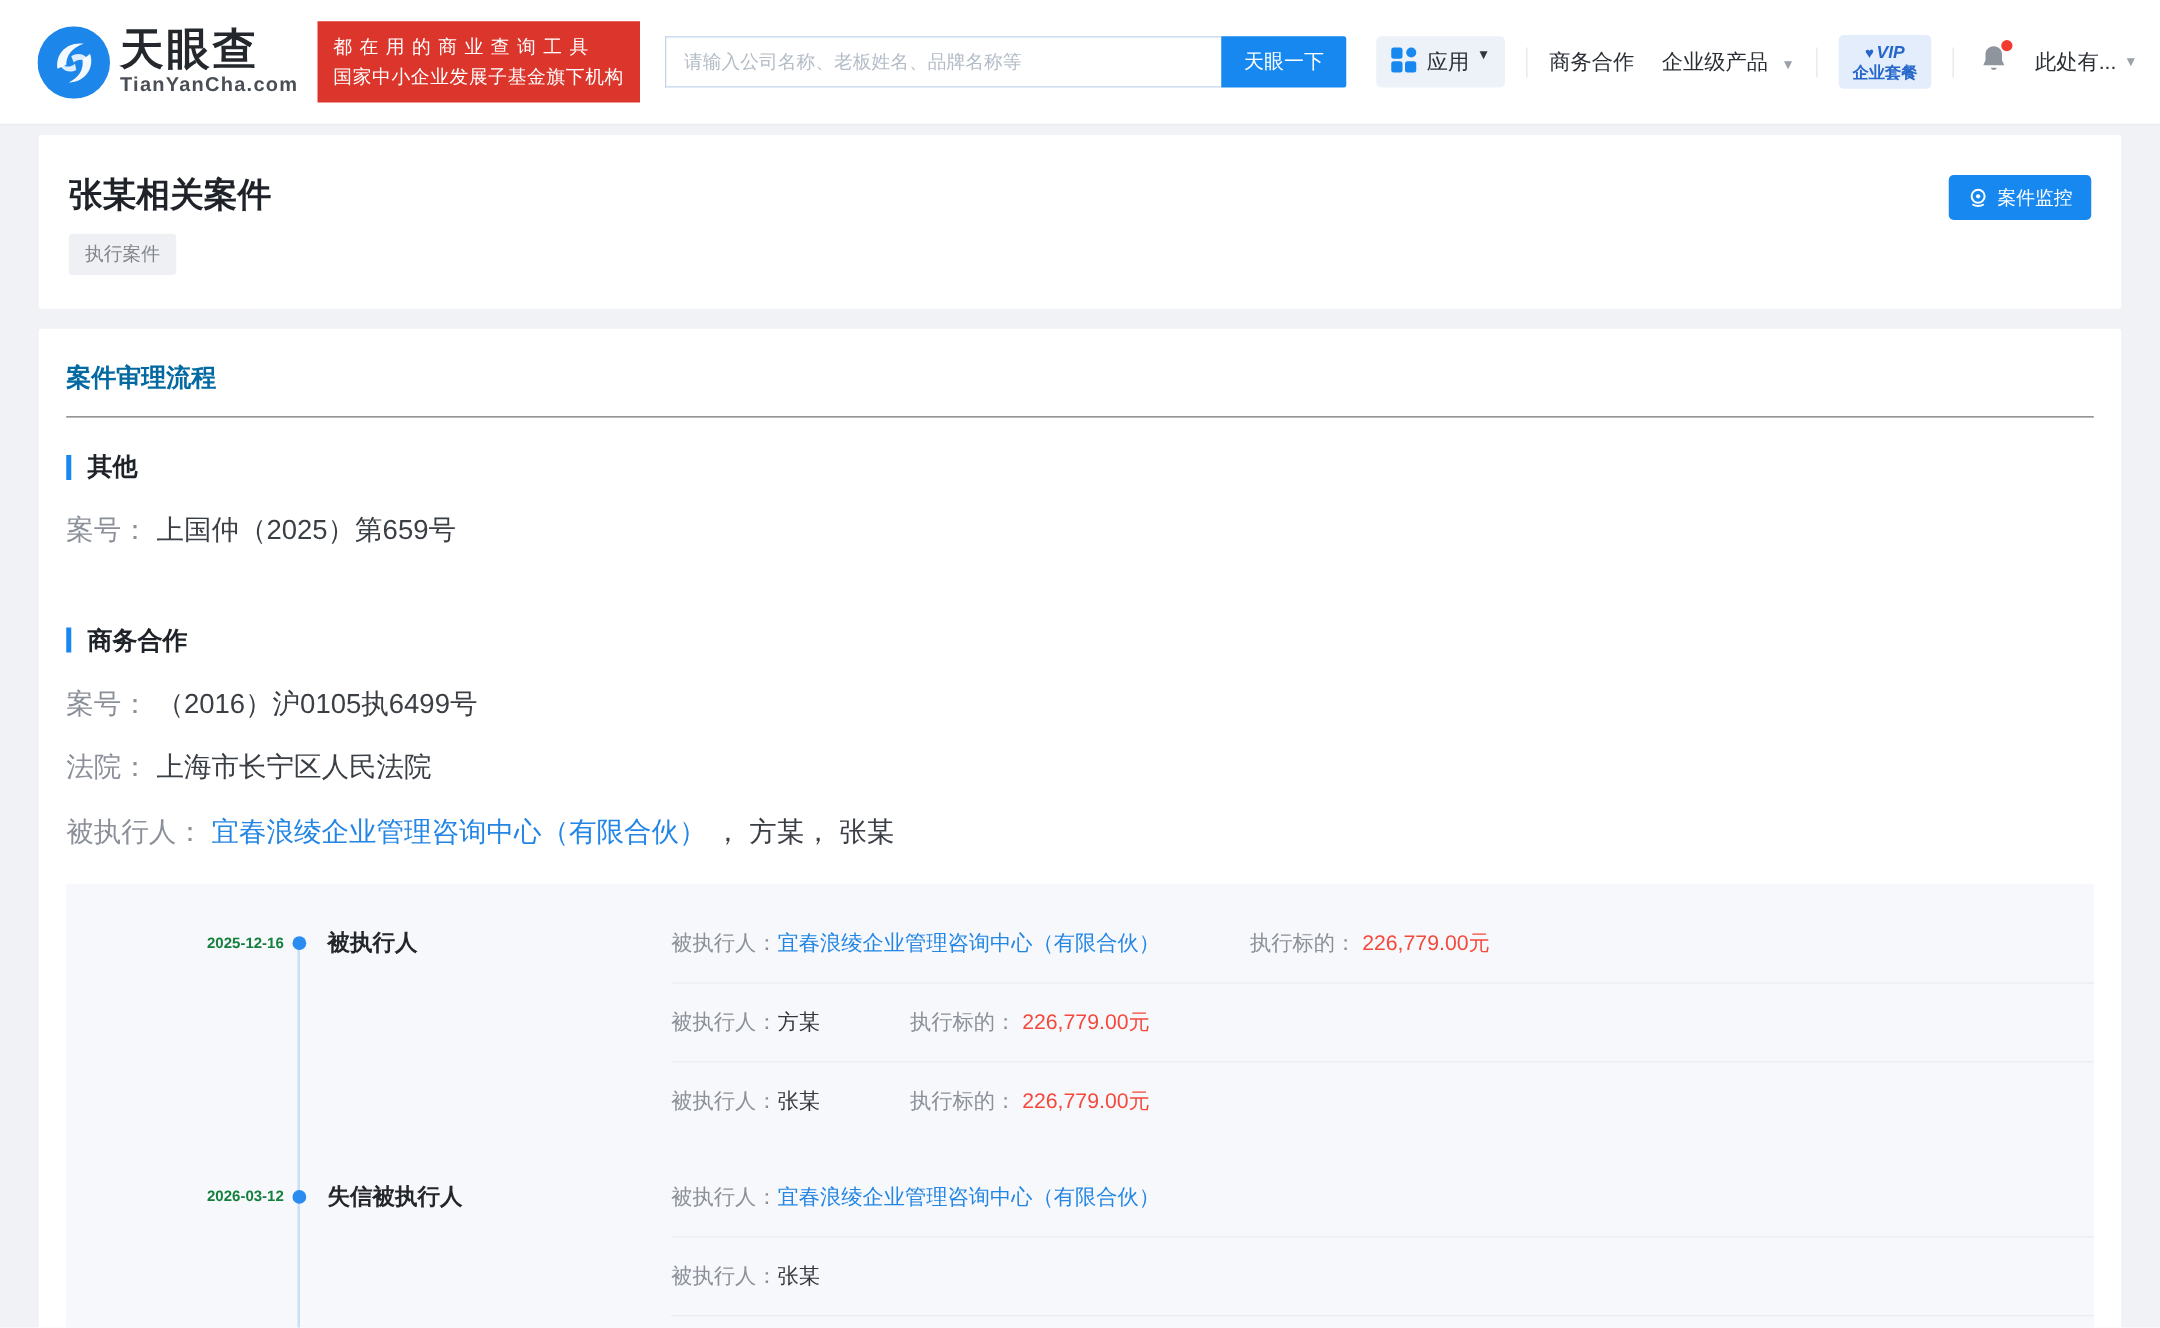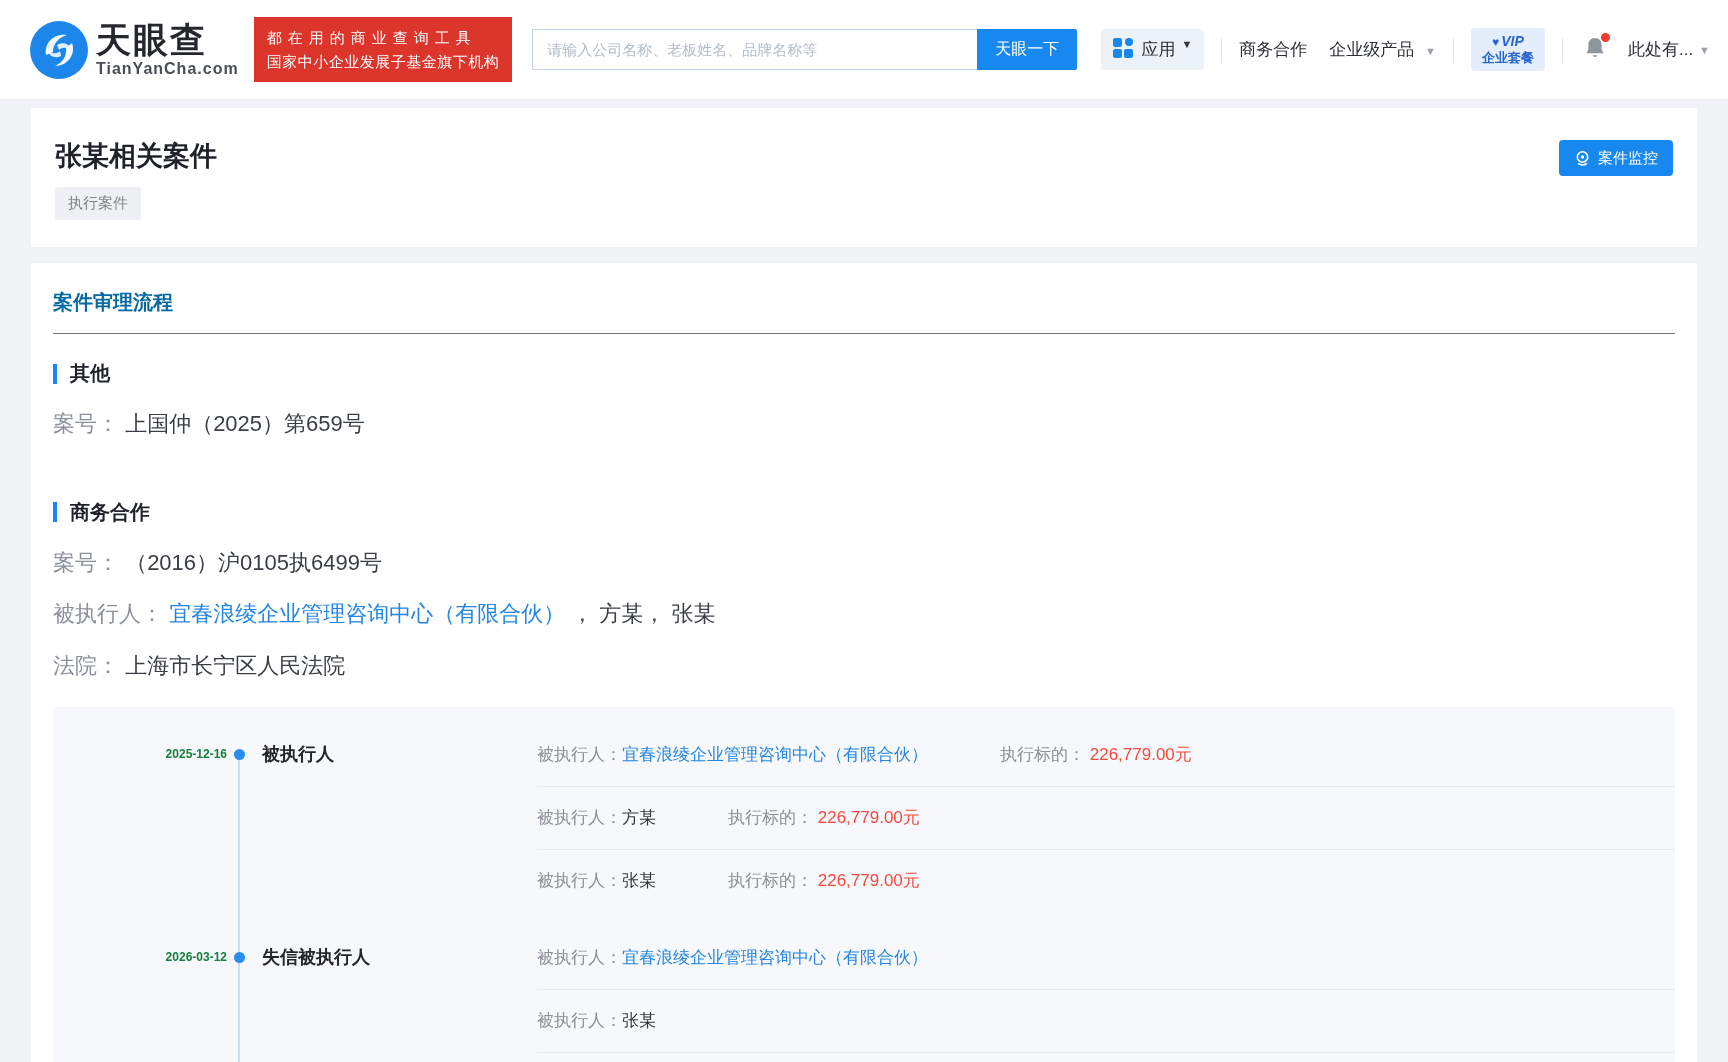--- a/index.html
+++ b/index.html
@@ -213,27 +213,27 @@
     <div class="group">
       <div class="group-head">
         <span class="group-bar"></span>
         <span class="group-name">商务合作</span>
       </div>
       <div class="field-row">
         <span class="field-label">案号：</span>
         <span class="field-value">（2016）沪0105执6499号</span>
       </div>
       <div class="field-row">
+        <span class="field-label">法院：</span>
+        <span class="field-value">上海市长宁区人民法院</span>
+      </div>
+      <div class="field-row">
         <span class="field-label">被执行人：</span>
         <span class="link">宜春浪绫企业管理咨询中心（有限合伙）</span>
         <span class="field-value">， 方某， 张某</span>
-      </div>
-      <div class="field-row">
-        <span class="field-label">法院：</span>
-        <span class="field-value">上海市长宁区人民法院</span>
       </div>
 
       <div class="timeline">
         <div class="tl-line"></div>
 
         <div class="tl-entry">
           <div class="tl-head">
             <div class="tl-date">2025-12-16</div>
             <div class="tl-dot"></div>
             <div class="tl-title">被执行人</div>

